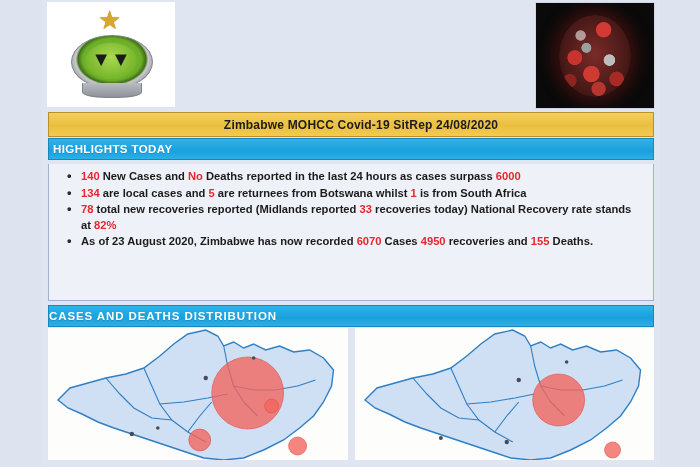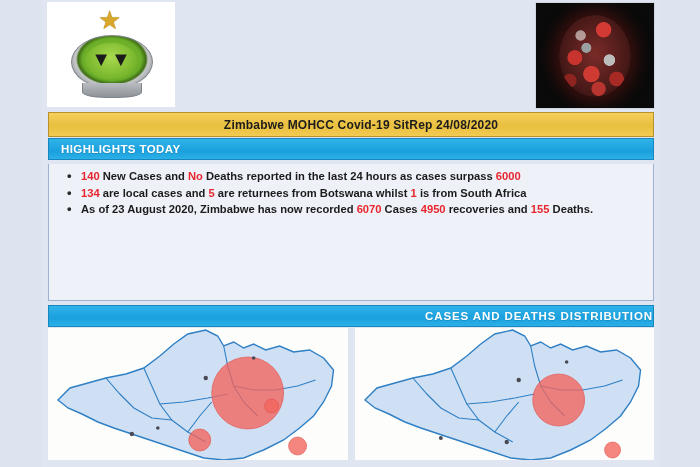--- a/index.html
+++ b/index.html
@@ -93,24 +93,24 @@
     font-size:12px;font-weight:bold;color:#1c1c1c;letter-spacing:.2px;margin-left:20px;
   }
 
   
   .banner{
     margin:1px 6px 0 6px;height:20px;
     background:linear-gradient(#2fb3ea,#1aa0dd 60%,#2bb0e8);
     border:1px solid #1787bd;
     display:flex;align-items:center;
   }
-  .banner.center{justify-content:flex-end;}
+  .banner.center{justify-content:flex-start;}
   .banner span{
     font-size:11.5px;font-weight:bold;color:#ffffff;letter-spacing:.4px;
-    padding-left:12px;text-shadow:0 1px 0 rgba(0,0,0,.12);
+    padding-left:4px;text-shadow:0 1px 0 rgba(0,0,0,.12);
   }
   .banner.center span{padding-left:0;letter-spacing:.9px;}
 
   
   .highlights{
     margin:4px 6px;background:#eef1f8;
     border:1px solid #9fb2d0;border-top:none;
     padding:5px 10px 6px 10px;
     height:137px;box-sizing:border-box;
   }
@@ -169,20 +169,21 @@
   </div>
 
   <div class="banner">
     <span>HIGHLIGHTS TODAY</span>
   </div>
 
   <div class="highlights">
     <ul class="bullets" id="bullet-list">
         <li><span class="hl">140</span><span> New Cases and </span><span class="hl">No</span><span> Deaths reported in the last 24 hours as cases surpass </span><span class="hl">6000</span></li>
         <li><span class="hl">134</span><span> are local cases and </span><span class="hl">5</span><span> are returnees from Botswana whilst </span><span class="hl">1</span><span> is from South Africa</span></li>
+        <li><span class="hl">78</span><span> total new recoveries reported (Midlands reported </span><span class="hl">33</span><span> recoveries today) National Recovery rate stands at </span><span class="hl">82%</span></li>
         <li><span>As of 23 August 2020, Zimbabwe has now recorded </span><span class="hl">6070</span><span> Cases </span><span class="hl">4950</span><span> recoveries and </span><span class="hl">155</span><span> Deaths.</span></li>
       </ul>
   </div>
 
   <div class="banner center">
     <span>CASES AND DEATHS DISTRIBUTION</span>
   </div>
 
   <div class="maps">
 

